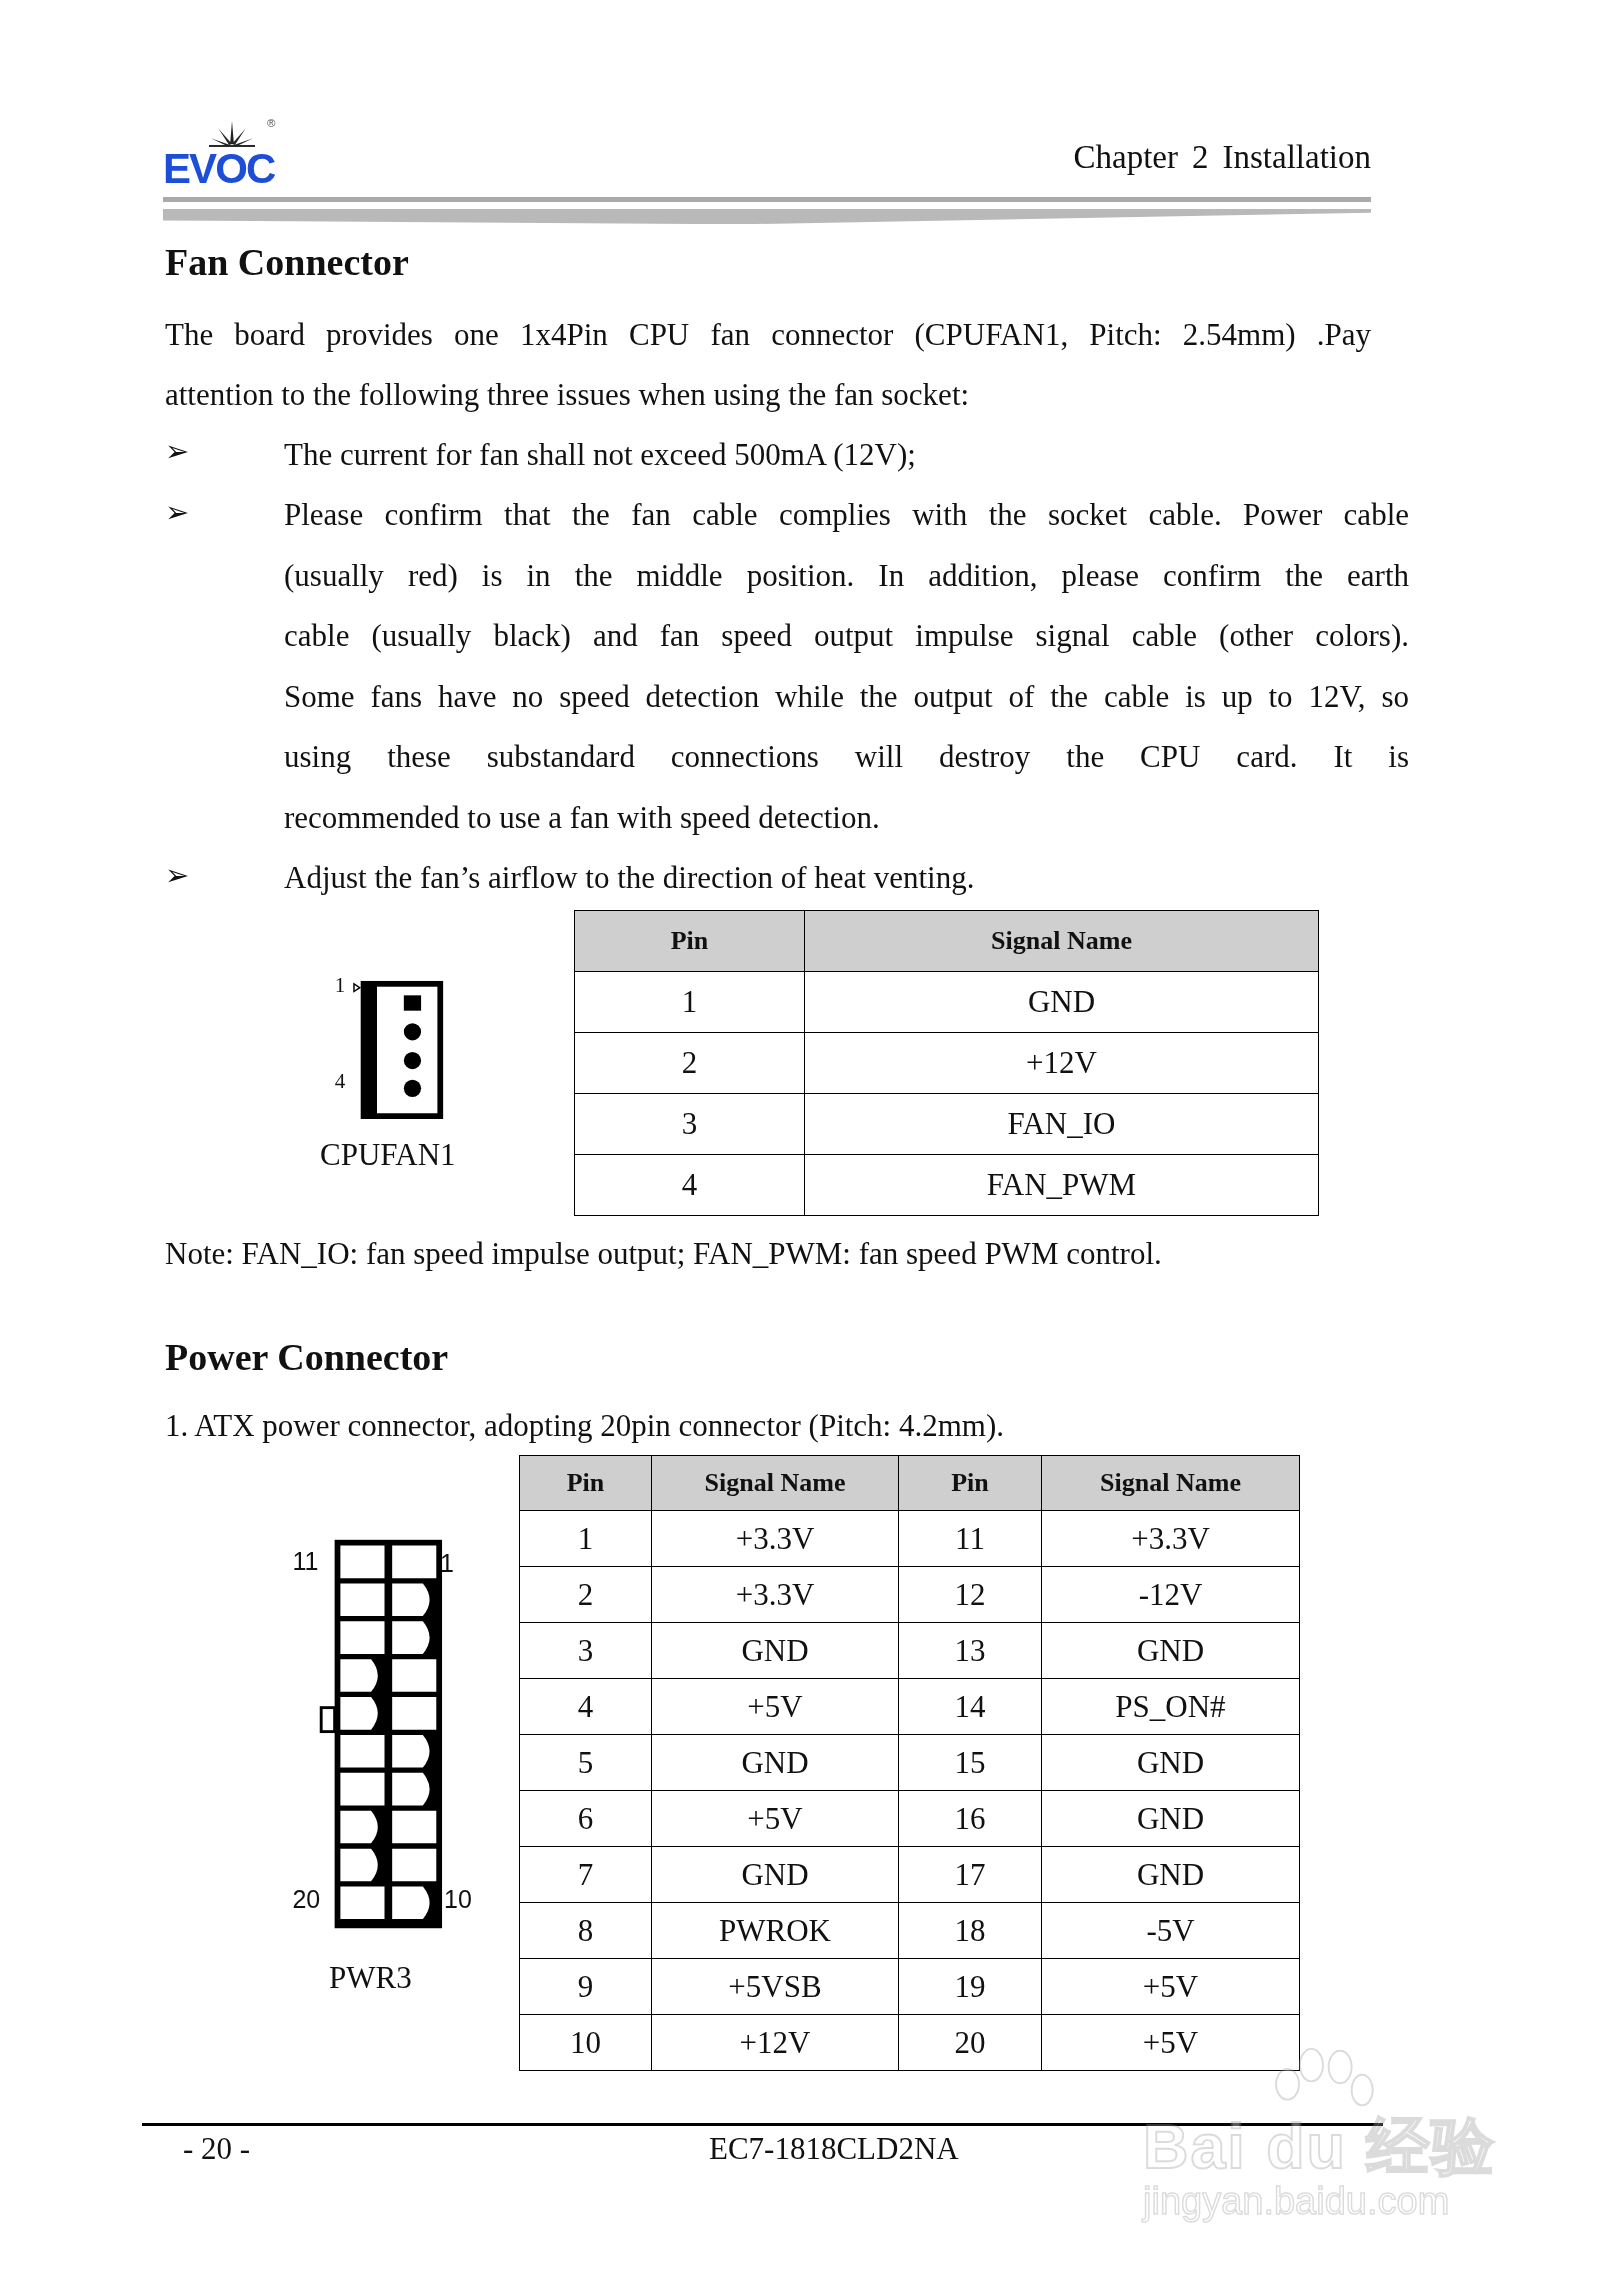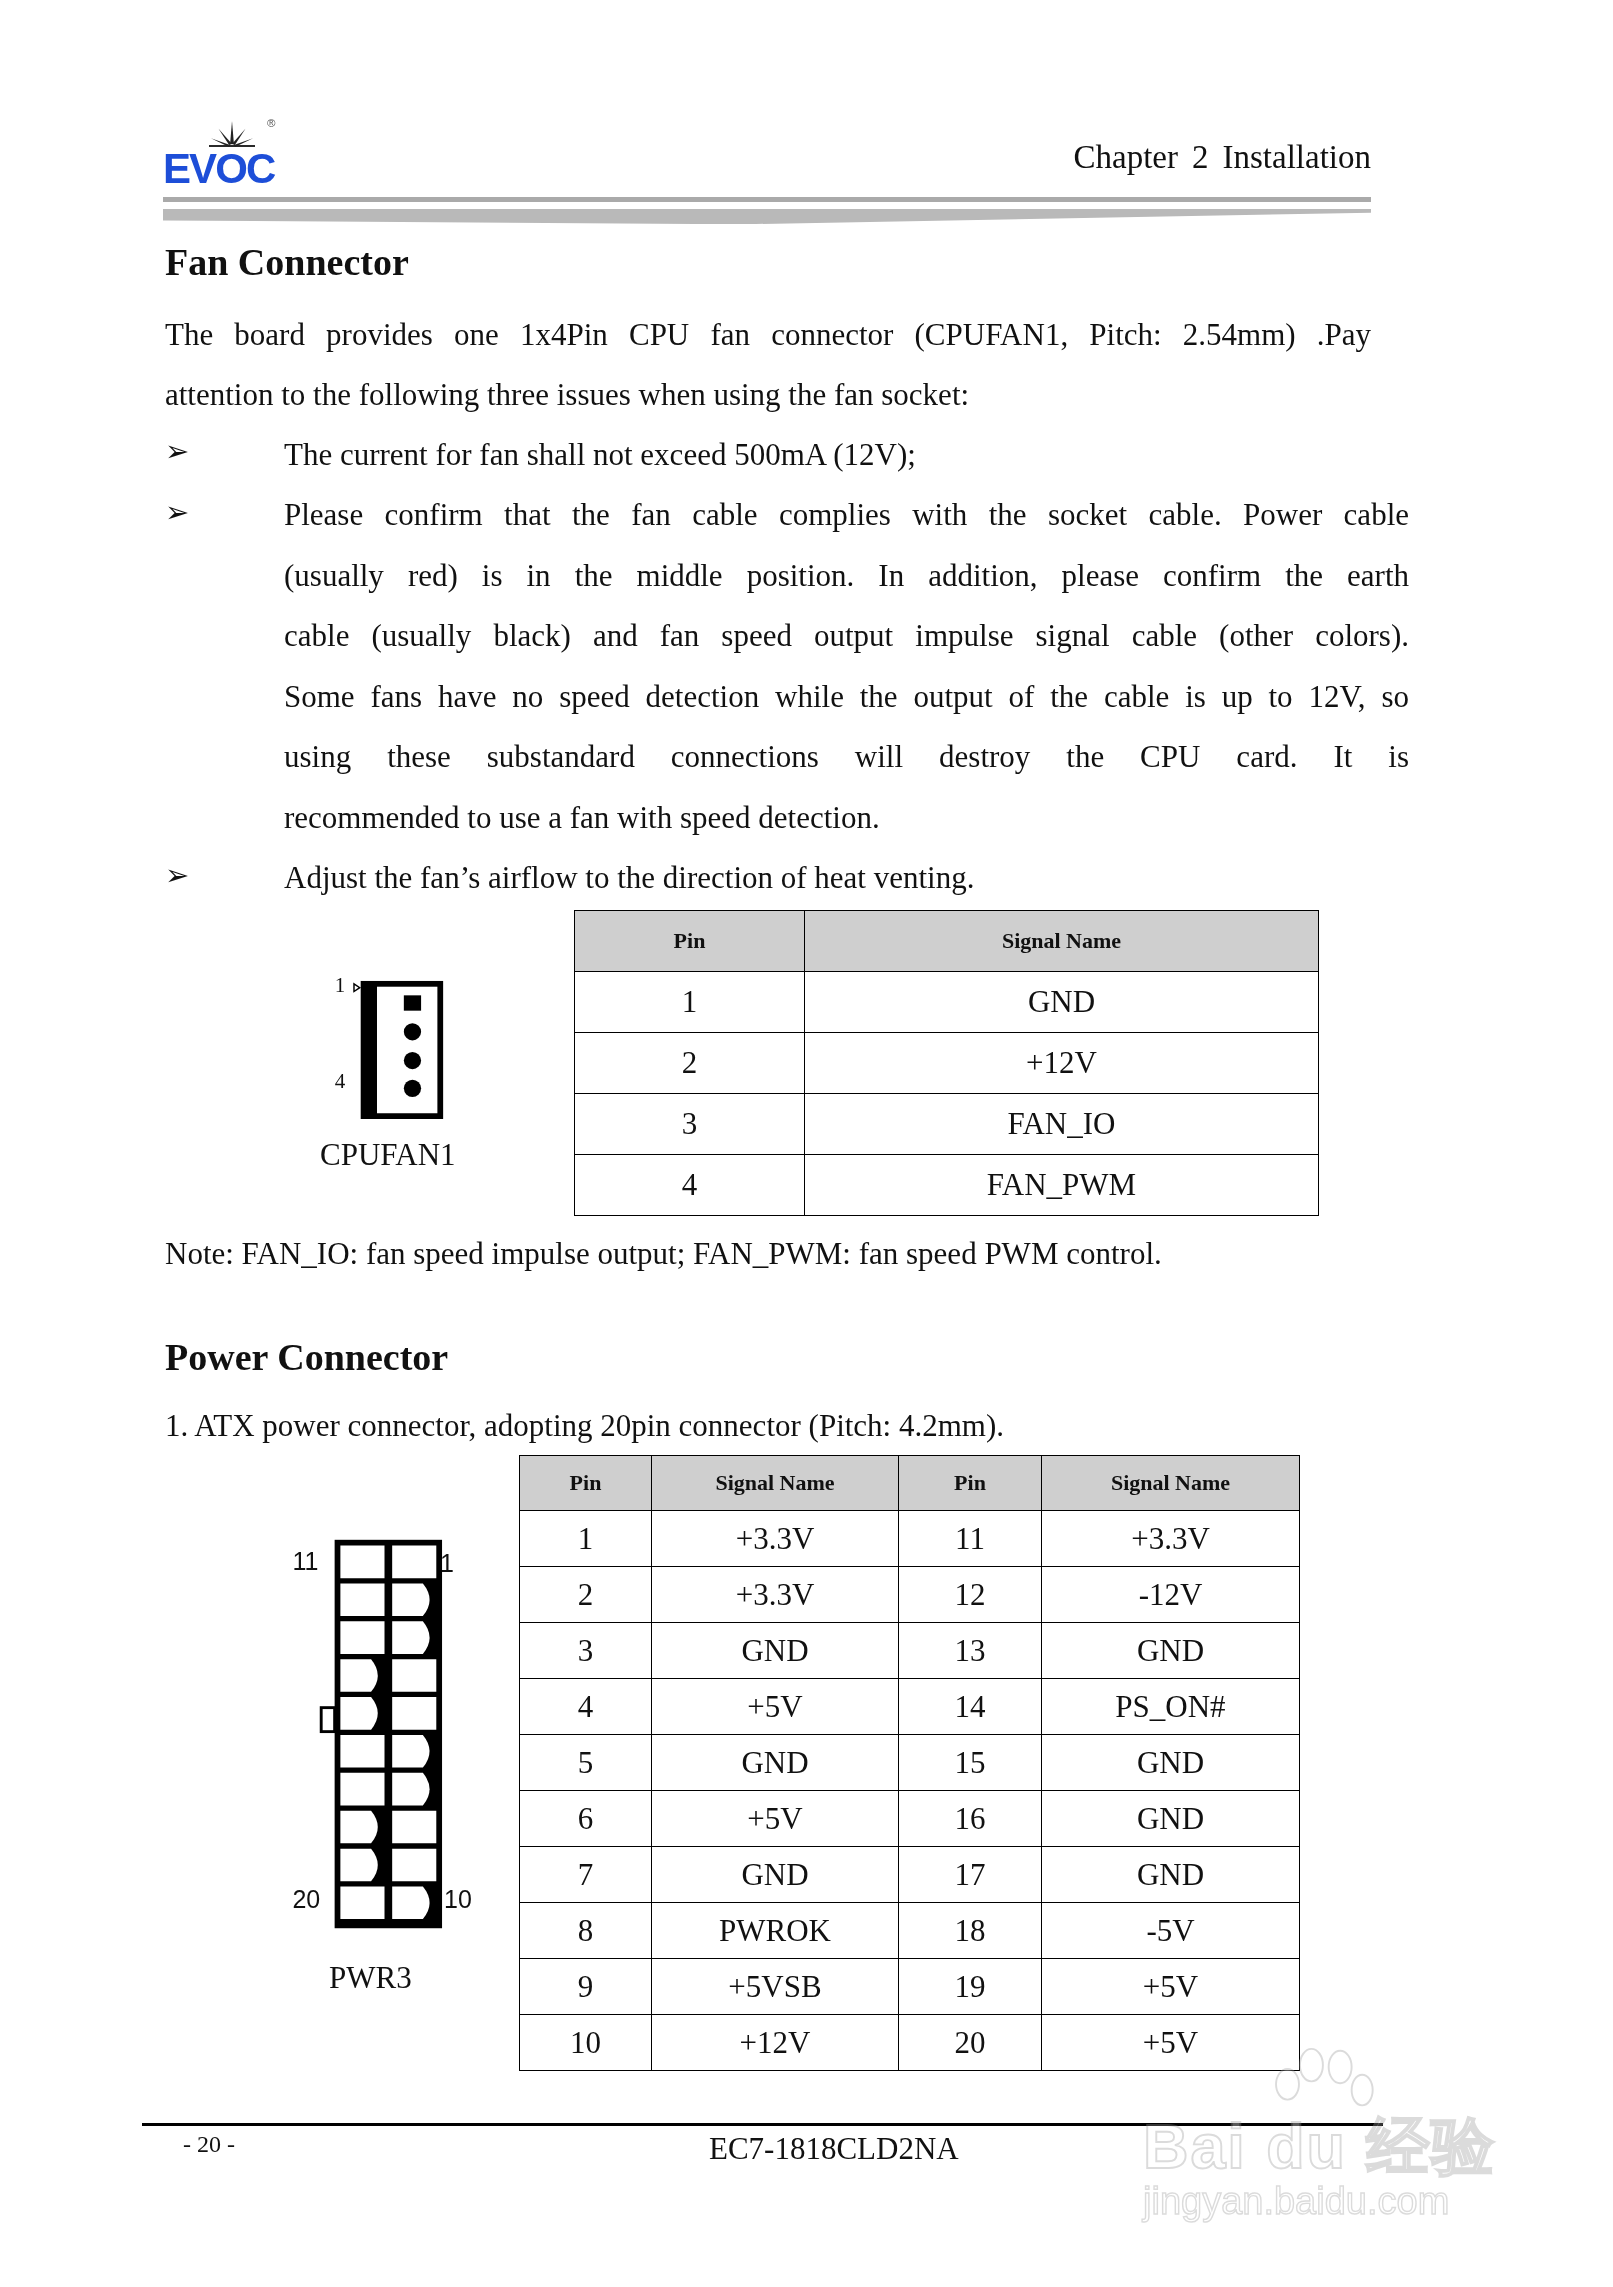--- a/index.html
+++ b/index.html
@@ -17,30 +17,30 @@
   .hbar2 { left:163px; top:207px; width:1208px; height:17.3px; }
   
   .h2 { font-weight:bold; font-size:38px; left:165px; }
   .para { left:165px; width:1206px; font-size:31px; line-height:61px; }
   .bullet { left:165px; font-size:29px; }
   .bullet-text { left:246px; width:1125px; font-size:31px; line-height:61px; text-align:justify;margin-left:38px; }
   .justify-line { text-align:justify; text-align-last:justify; }
   
   table { border-collapse:collapse; font-size:31px; }
   td, th { border:1.9px solid #000; text-align:center; padding:0; }
-  th { background:#cfcfcf; font-weight:bold; font-size:22px; }
+  th { background:#cfcfcf; font-weight:bold; font-size:26px; }
   .fan-table { left:574px; top:910px; width:745px; }
   .fan-table th, .fan-table td { height:60px; }
   .pwr-table { left:519px; top:1455px; width:781px; }
   .pwr-table th { height:54px; }
   .pwr-table td { height:55px; }
   .fig-label { font-size:31px; }
   
   .fline { left:142px; top:2123px; width:1241px; height:2.9px; background:#000; }
-  .footer-page { left:183px; top:2131px; font-size:24px; }
+  .footer-page { left:183px; top:2131px; font-size:31px; }
   .footer-model { left:709px; top:2131px; font-size:31px;text-align:right; }
   .watermark { left:1143px; top:2046px; width:384px; height:192px; opacity:0.35; }
   .wm-baidu { position:absolute; left:0; top:58px; font-family:"Liberation Sans",sans-serif; font-weight:bold;
               font-size:63px; color:#fff; -webkit-text-stroke:1.9px #999; letter-spacing:1.9px; }
   .wm-url { position:absolute; left:0; top:134px; font-family:"Liberation Sans",sans-serif; font-size:38px;
             color:#fff; -webkit-text-stroke:1.4px #999; }
 </style>
 </head>
 <body>
 

